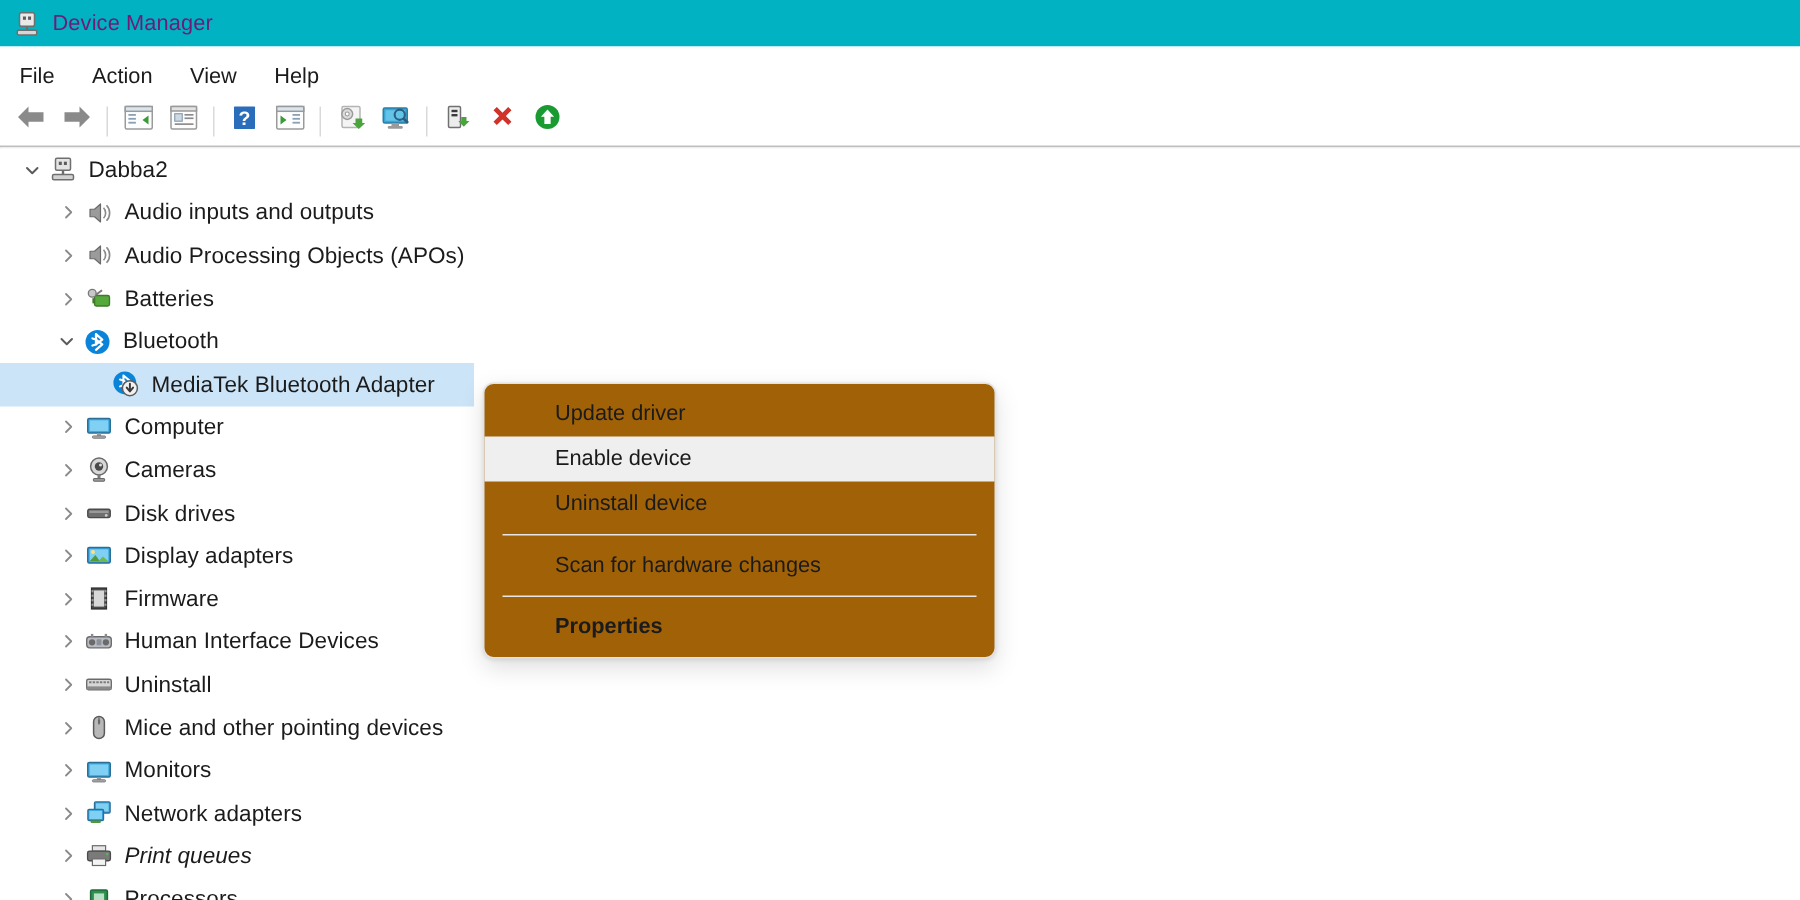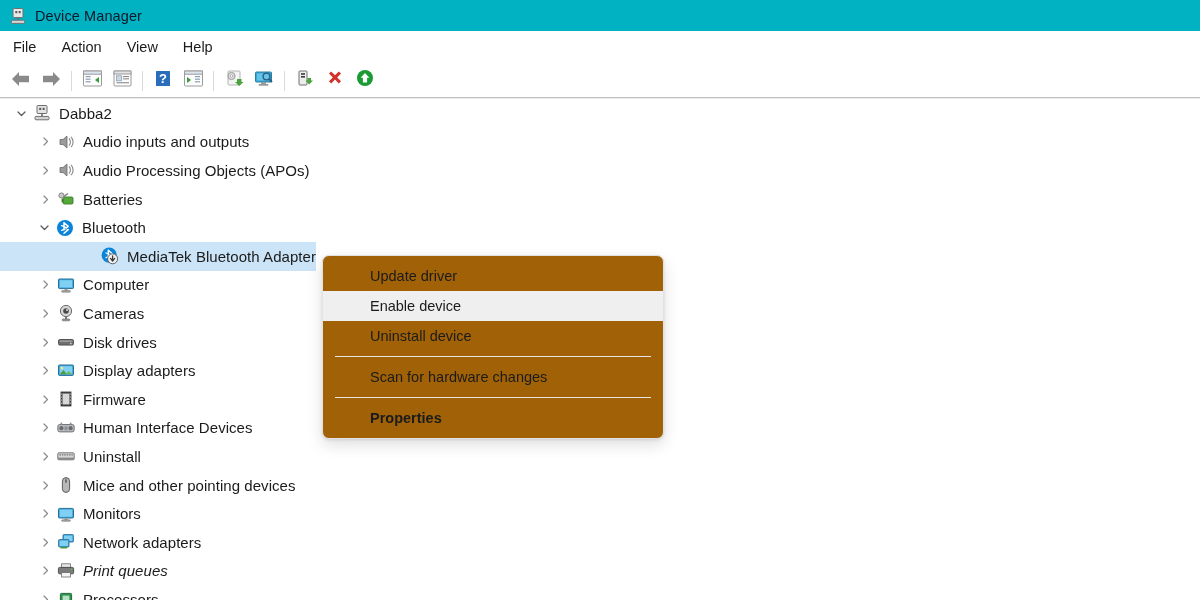--- a/index.html
+++ b/index.html
@@ -32,34 +32,34 @@
   }
   .title-icon {
     width: 18px;
     height: 18px;
     position: relative;
     margin-right: 8px;
     flex: 0 0 auto;
   }
   .title-text {
     font-size: 14.5px;
-    color: #0f172a;
+    color: #701a75;
     letter-spacing: 0.1px;
     white-space: nowrap;
   }
 
   
   .menubar {
     position: absolute;
     left: 0; top: 31px;
     width: 1200px;
     height: 32px;
     background: #ffffff;
     display: flex;
-    align-items: center;
+    align-items: flex-end;
     padding-left: 13px;
     box-sizing: border-box;
   }
   .menu-item {
     font-size: 14.5px;
     color: #1b1b1b;
     padding: 3px 11px 4px 0;
     margin-right: 14px;
     white-space: nowrap;
     cursor: default;
@@ -132,21 +132,20 @@
     cursor: default;
     white-space: nowrap;
   }
   .tree-row .label {
     font-size: 15px;
     color: #1b1b1b;
     letter-spacing: 0.05px;
   }
   .tree-row.selected {
     background: #cce4f7;
-    justify-content: flex-end;
   }
   .expander {
     width: 22px;
     flex: 0 0 auto;
     display: flex;
     align-items: center;
     justify-content: center;
     color: #6d6d6d;
     font-size: 11px;
     line-height: 1;

